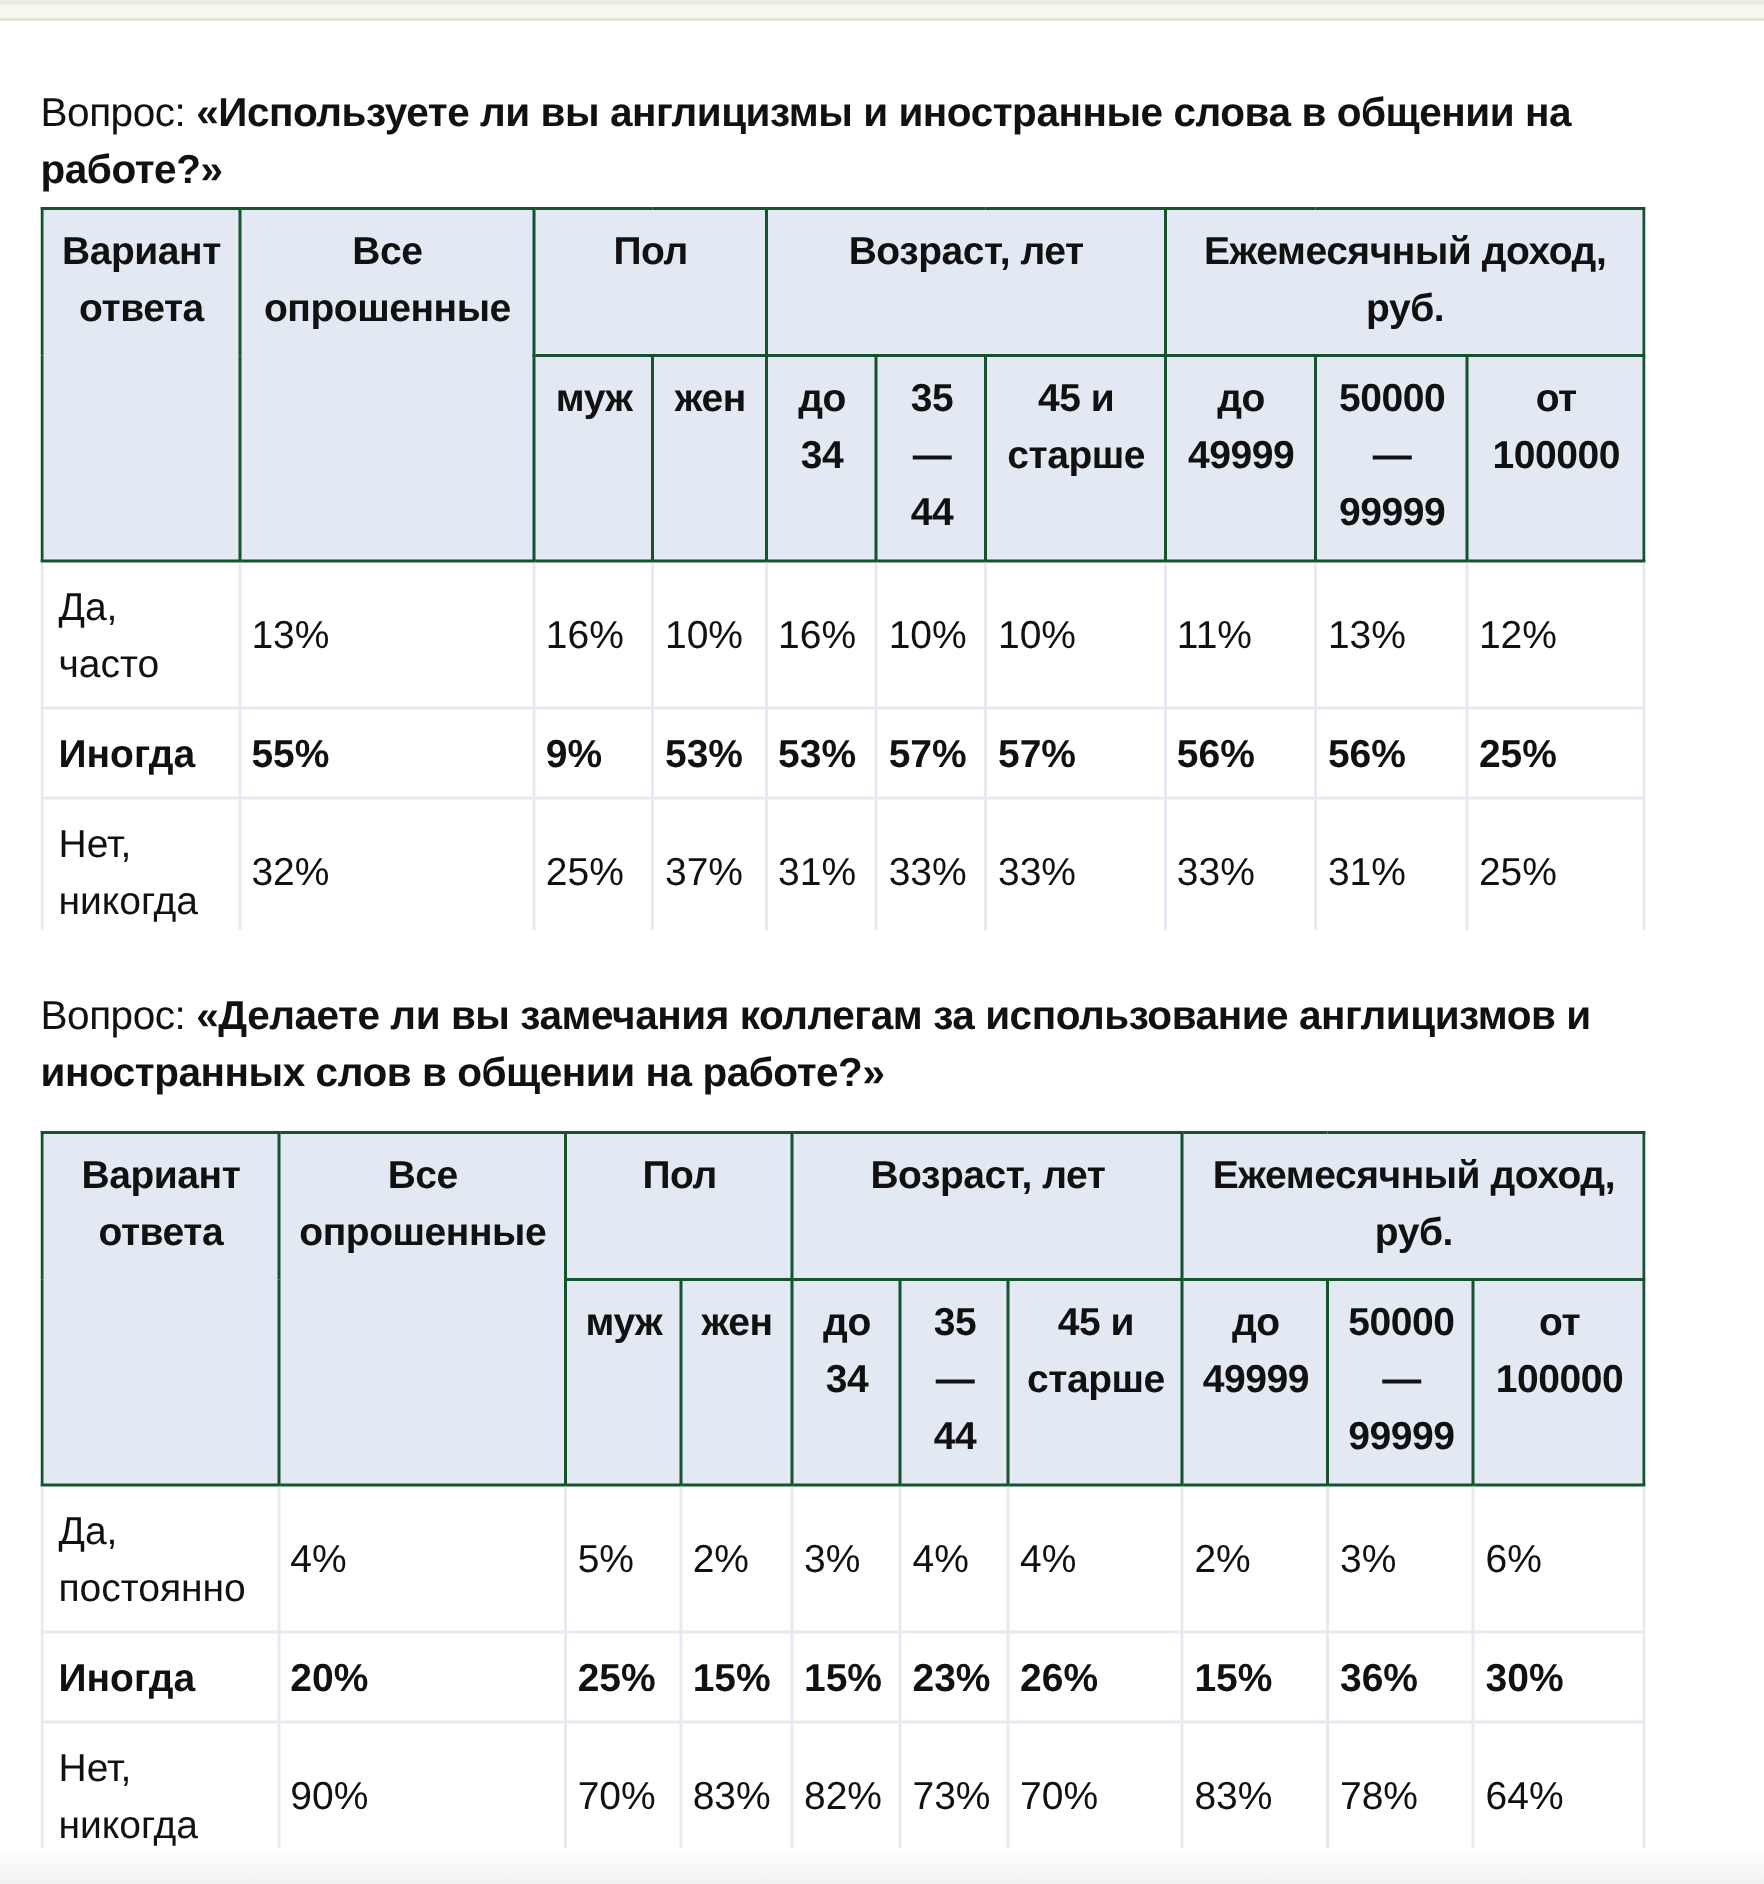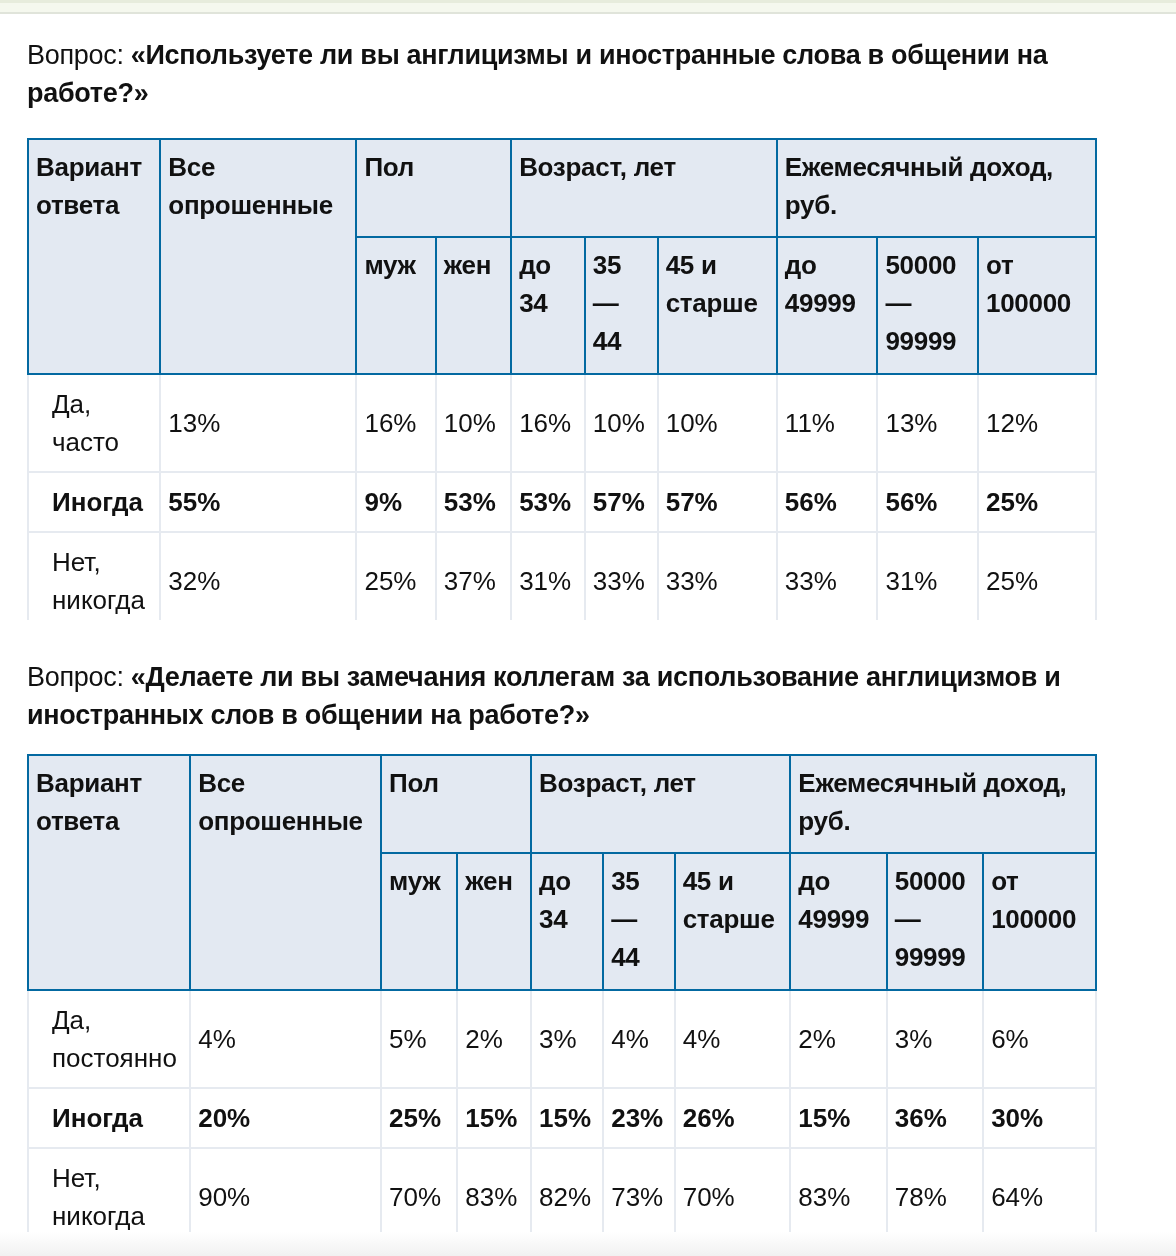--- a/index.html
+++ b/index.html
@@ -39,57 +39,57 @@
       font-size: 27px;
       line-height: 38px;
       letter-spacing: -0.3px;
     }
     .question .prefix {
       font-weight: normal;
     }
     .question .text {
       font-weight: bold;
     }
-    .q1 { top: 36px; }
+    .q1 { top: 56px; }
     .q2 { top: 658px; }
 
     .table-clip {
       position: absolute;
       left: 27px;
       width: 1070px;
       overflow: hidden;
     }
     .t1 { top: 138px; height: 482px; }
     .t2 { top: 754px; height: 482px; }
 
     table.survey {
       border-collapse: collapse;
       font-size: 26px;
       line-height: 38px;
     }
     table.survey th {
       background: #e3e9f2;
       font-weight: bold;
-      text-align: left;
+      text-align: center;
       vertical-align: top;
-      border: 2px solid #0369a1;
+      border: 2px solid #14532d;
       padding: 8px 6px 10px 7px;
       letter-spacing: -0.3px;
     }
     table.survey td {
       background: #ffffff;
       text-align: left;
       vertical-align: middle;
       border: 2px solid #e6eaf0;
       padding: 4px 7px;
       font-weight: normal;
     }
     table.survey td.label {
       text-align: left;
-      padding-left: 23px;
+      padding-left: 10px;
     }
     table.survey tr.row-short td {
       height: 50px;
       font-weight: bold;
     }
     table.survey tr.row-tall td {
       height: 88px;
     }
   </style>
 </head>

